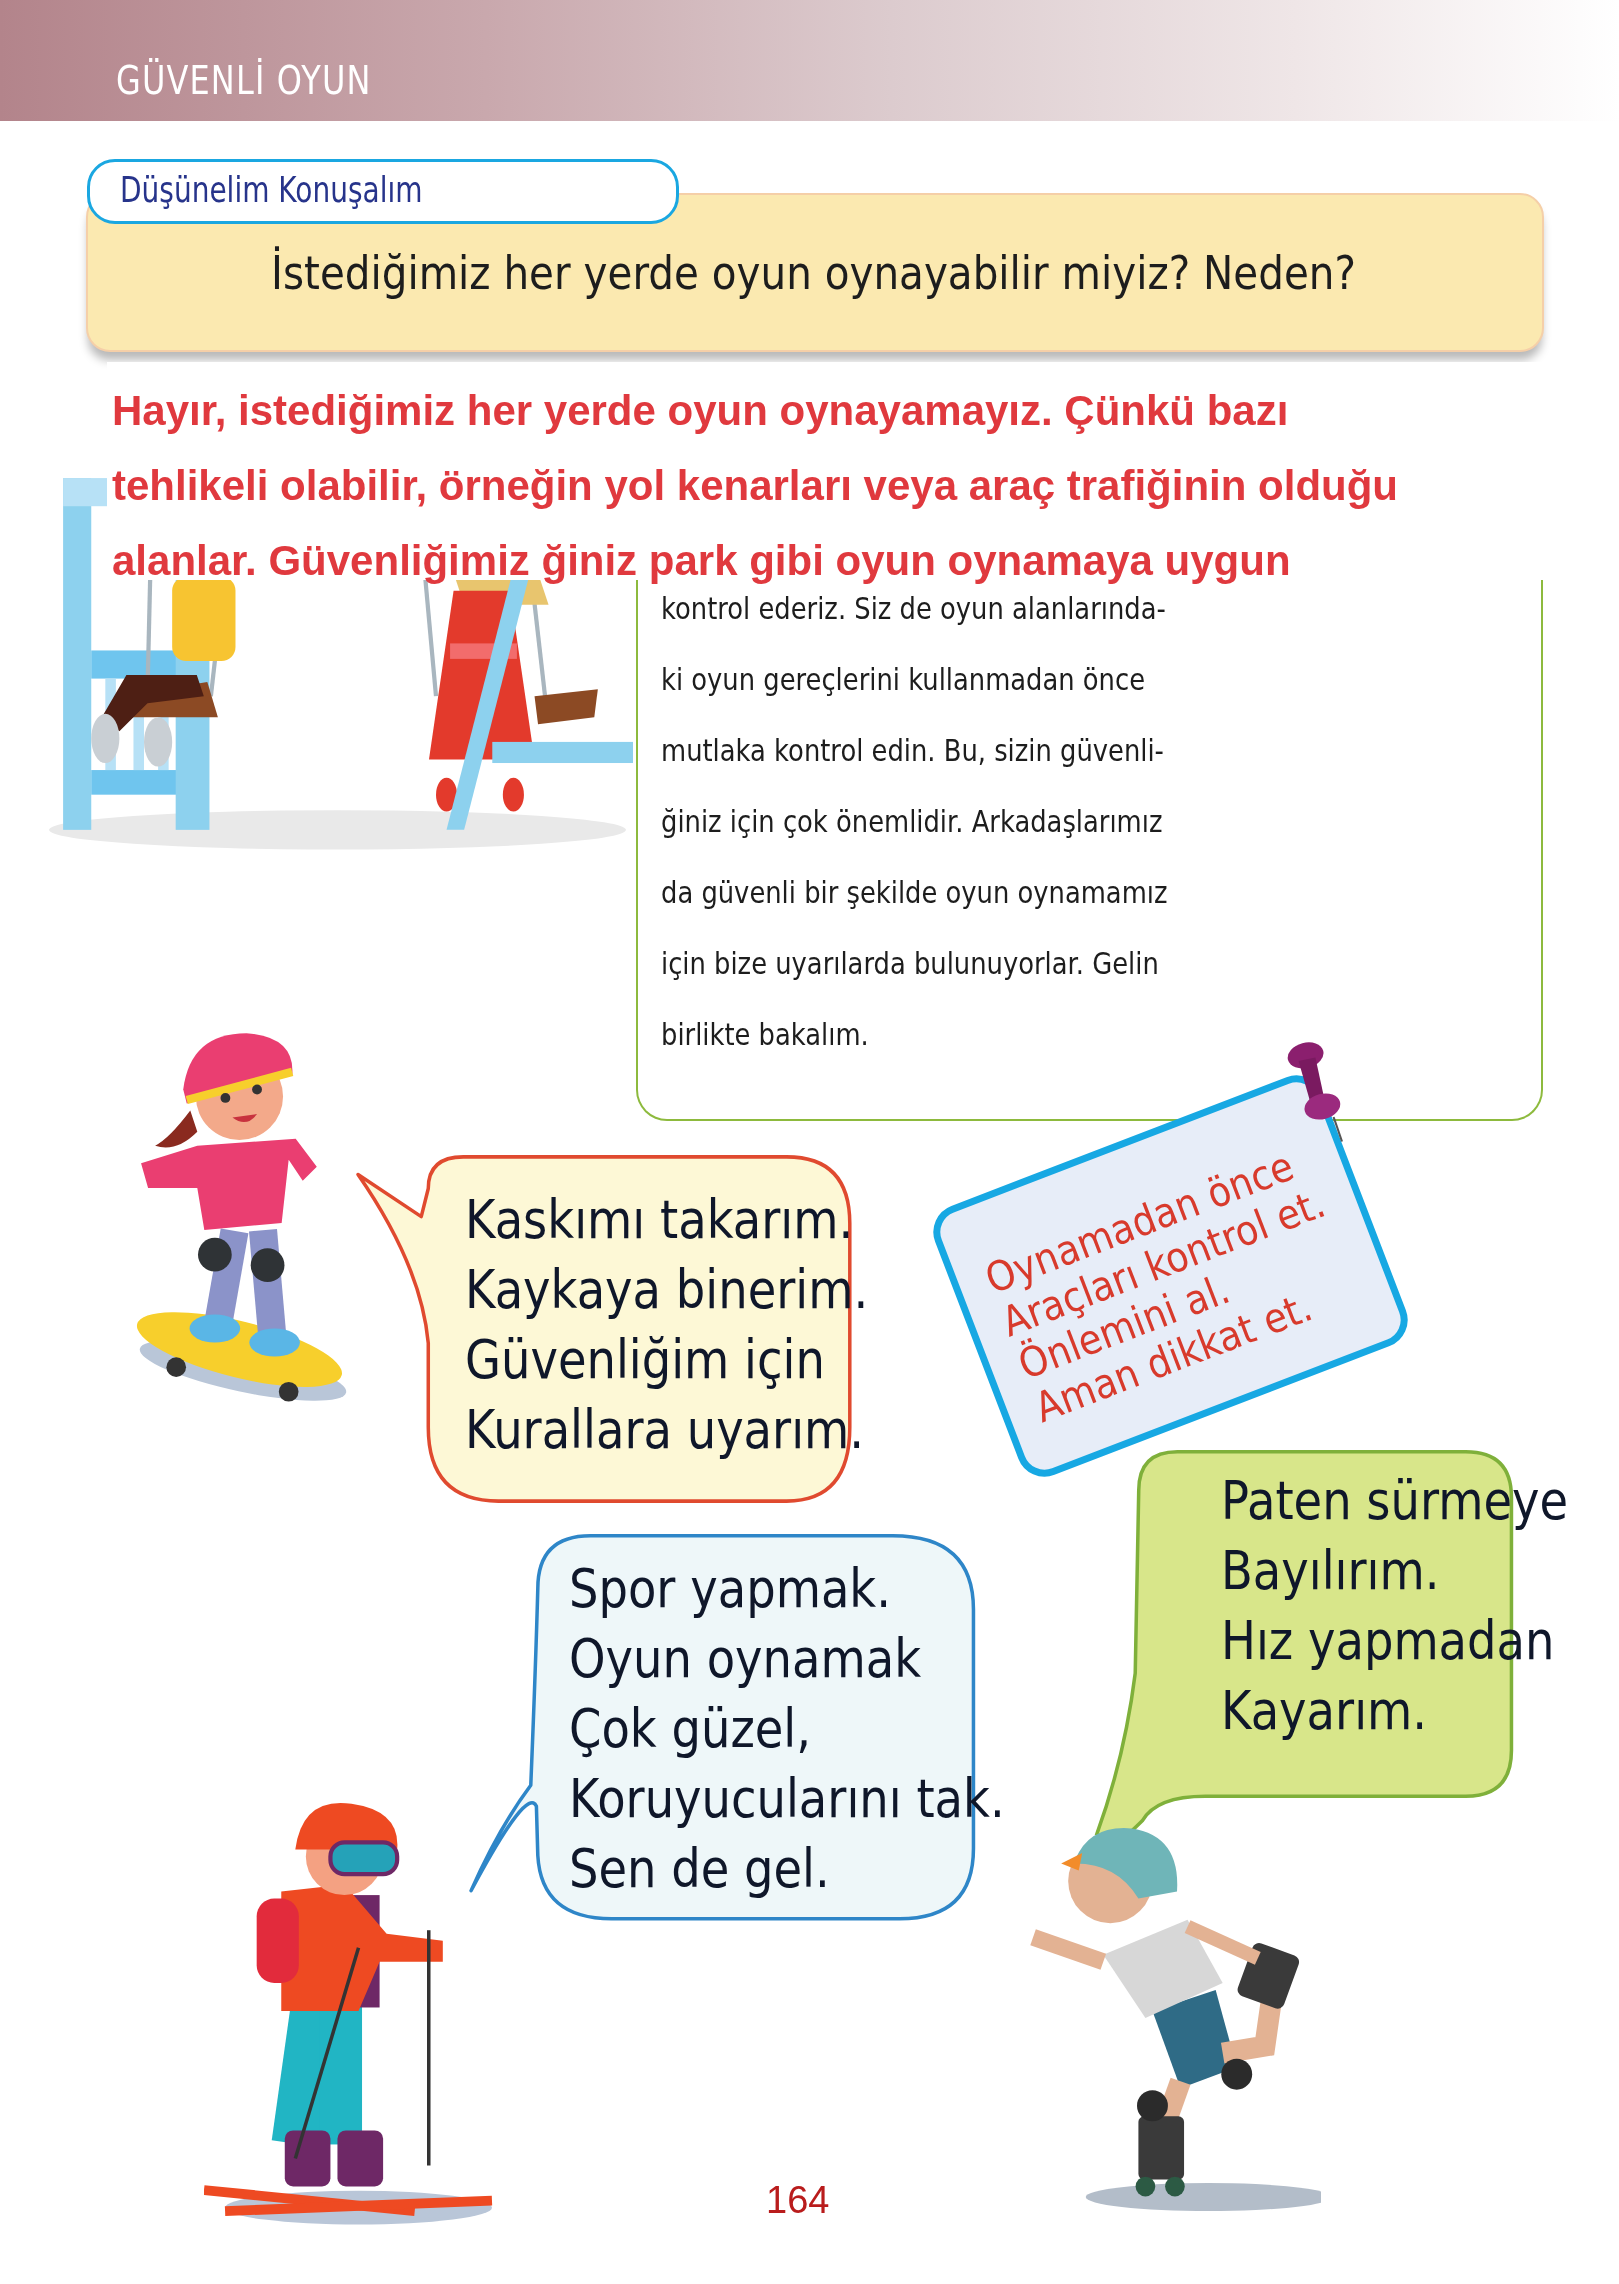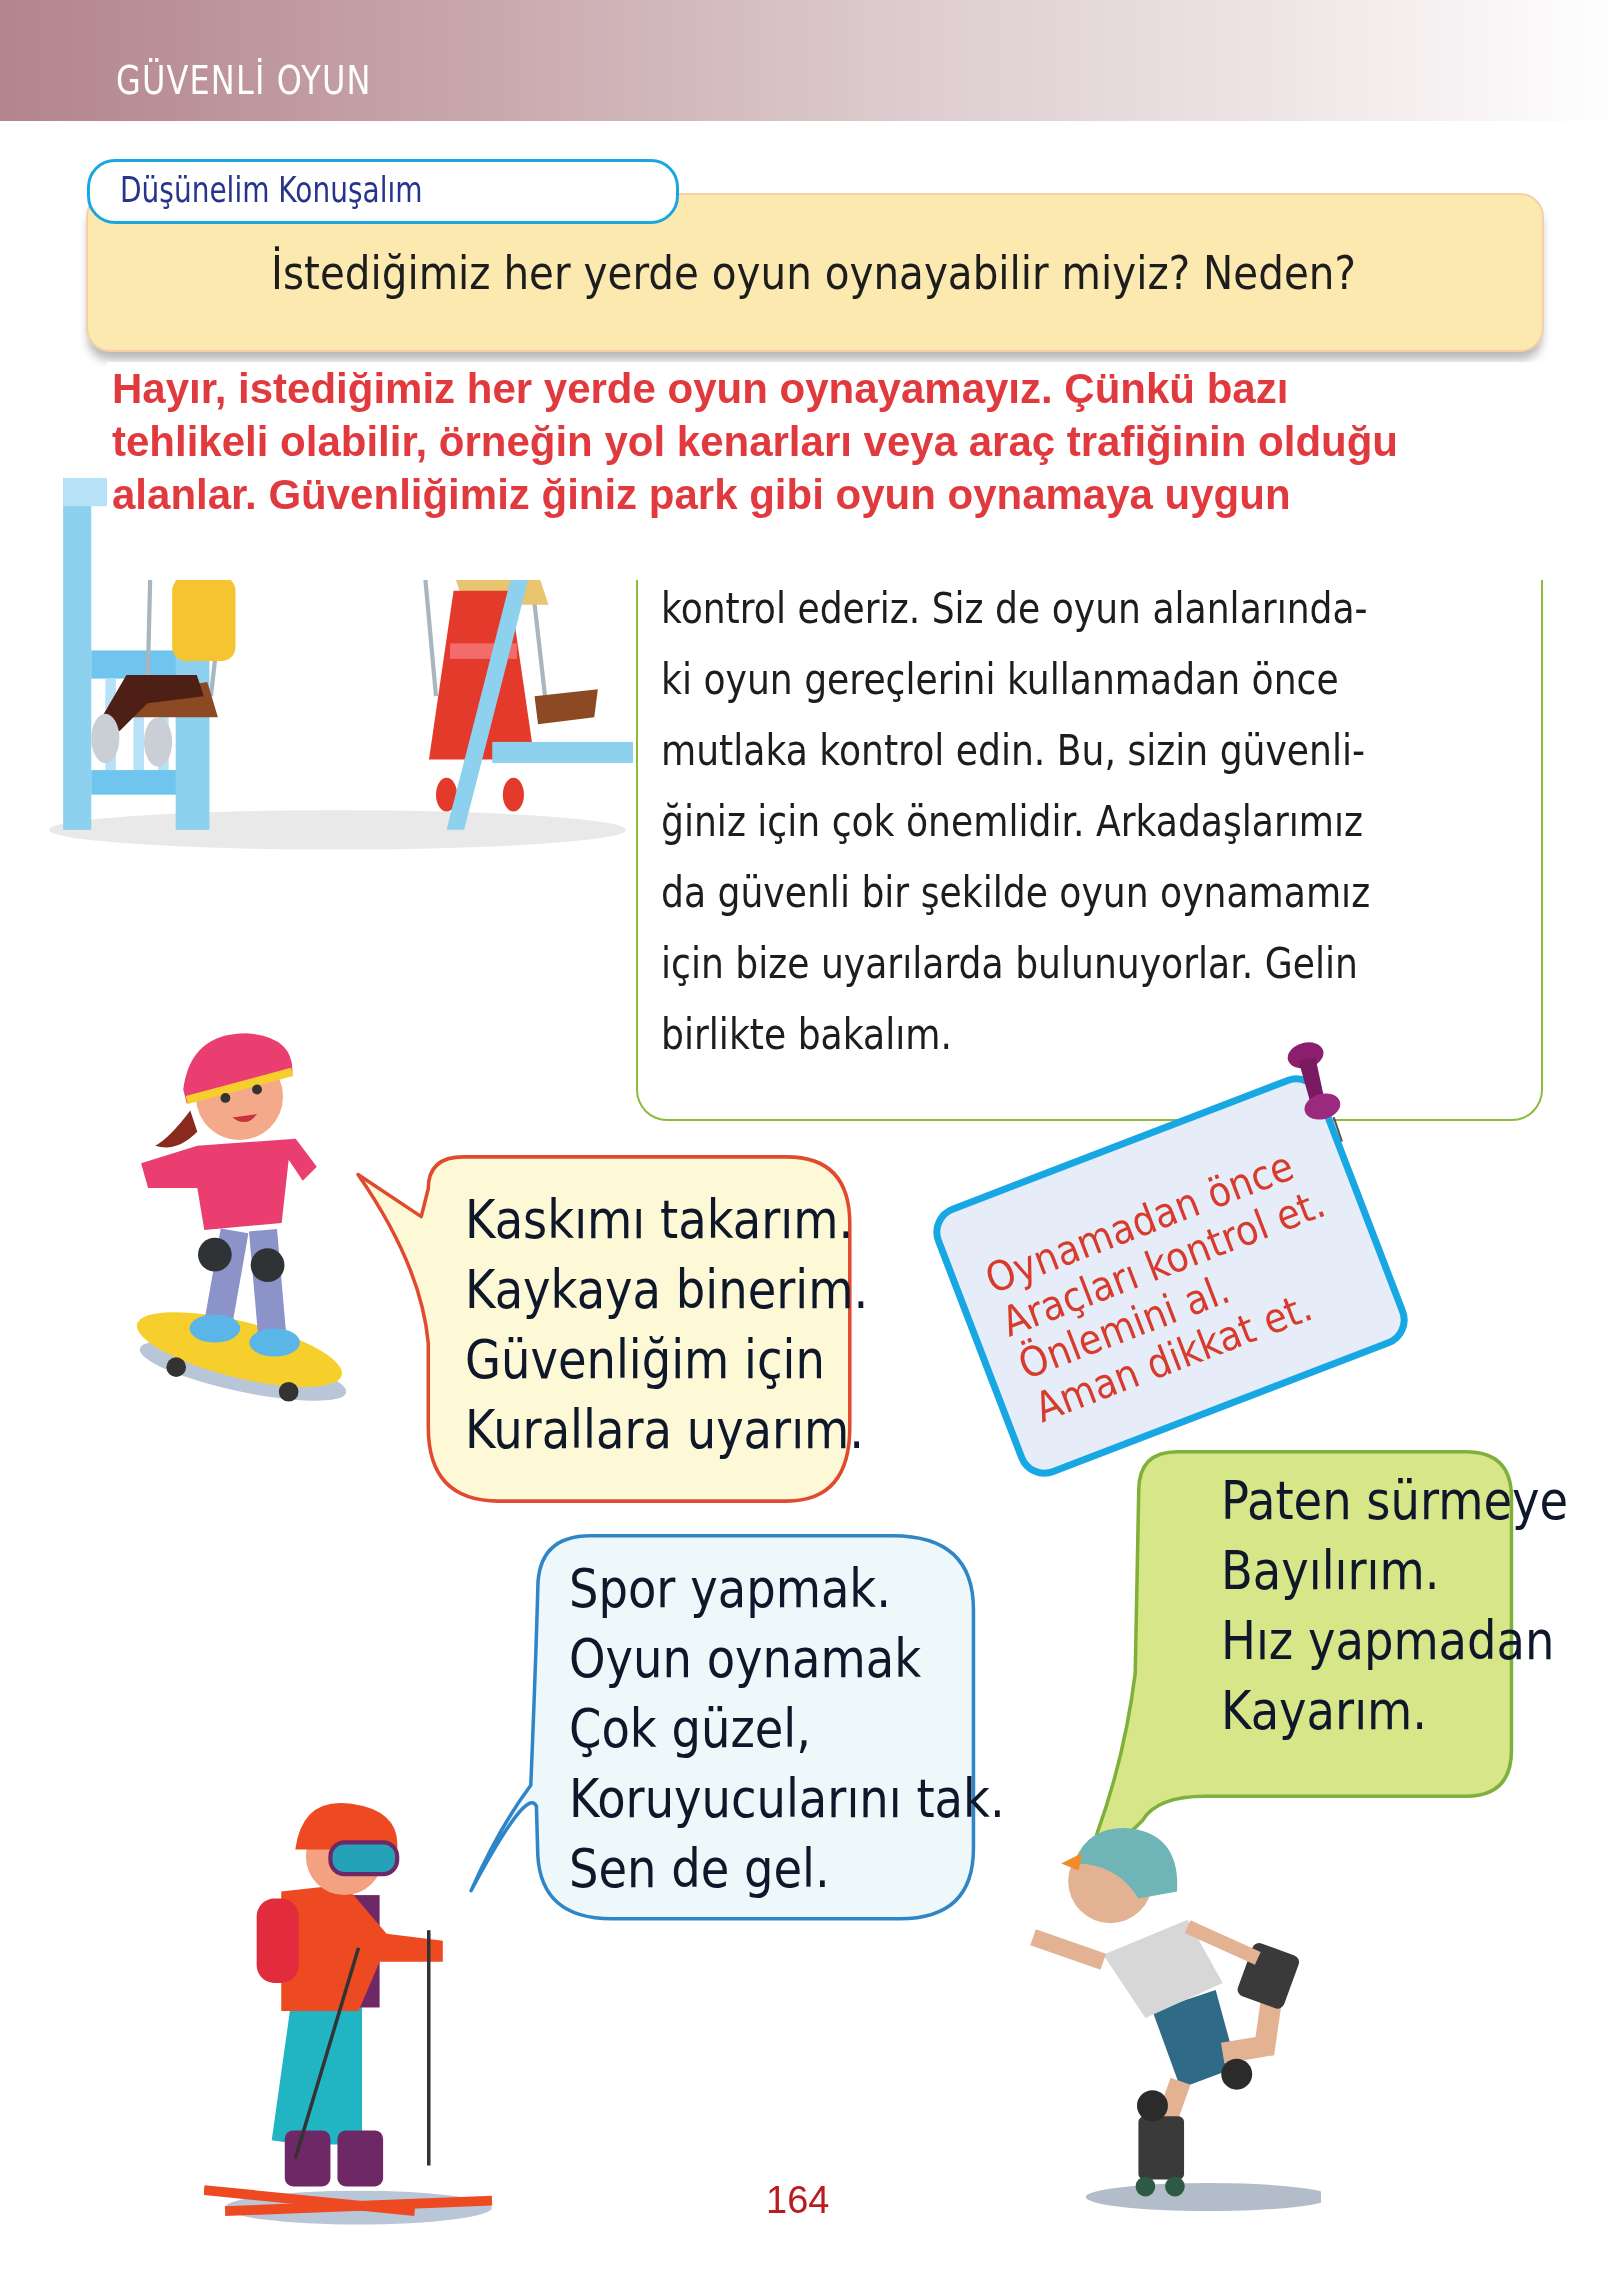--- a/index.html
+++ b/index.html
@@ -18,28 +18,28 @@
     font-family:"DejaVu Sans",sans-serif;transform:scaleX(0.88);}
   .section-tab{left:87px;top:159px;width:592px;height:65px;background:#ffffff;border:3.5px solid #1aa7e1;
     border-radius:28px;box-sizing:border-box;}
   .section-tab-label{left:120px;top:170px;font-size:35px;color:#27348b;
     font-family:"DejaVu Sans",sans-serif;transform:scaleX(0.8);transform-origin:left;}
   
   .swing-scene{left:42px;top:464px;width:591px;height:394px;}
   
   .info-box{left:636px;top:485px;width:907px;height:636px;border:2.8px solid #8dba3d;border-top:none;
     border-radius:0 0 31px 31px;box-sizing:border-box;background:#ffffff;}
-  .info-text{left:661px;top:573px;width:858px;font-size:42px;line-height:71px;color:#1d1d1d;
+  .info-text{left:661px;top:573px;width:858px;font-size:30px;line-height:71px;color:#1d1d1d;
     text-align:justify;font-family:"DejaVu Sans",sans-serif;}
   .info-text span{display:block;white-space:nowrap;transform:scaleX(0.86);transform-origin:left;}
   
   .answer-bg{left:107px;top:362px;width:1476px;height:218px;background:#ffffff;}
   .answer-text{left:112px;top:362px;width:1483px;font-family:"Liberation Sans",sans-serif;font-weight:bold;
     font-size:42px;line-height:53px;color:#e0393e;}
-  .answer-text span{display:block;}
+  .answer-text span{display:block;margin-top:22px;}
   
   .bubble-text{font-size:54px;line-height:70px;color:#0f172a;font-family:"DejaVu Sans",sans-serif;}
   .bubble-text span{display:block;white-space:nowrap;transform:scaleX(0.86);transform-origin:left;}
   .note-text{font-size:41px;line-height:46px;color:#d83a2c;font-family:"DejaVu Sans",sans-serif;}
   .note-text span{display:block;white-space:nowrap;transform:scaleX(0.9);transform-origin:left;}
   .page-number{left:766px;top:2179px;font-family:"Liberation Sans",sans-serif;font-size:38px;color:#b91c1c;}
 </style>
 </head>
 <body>
 

